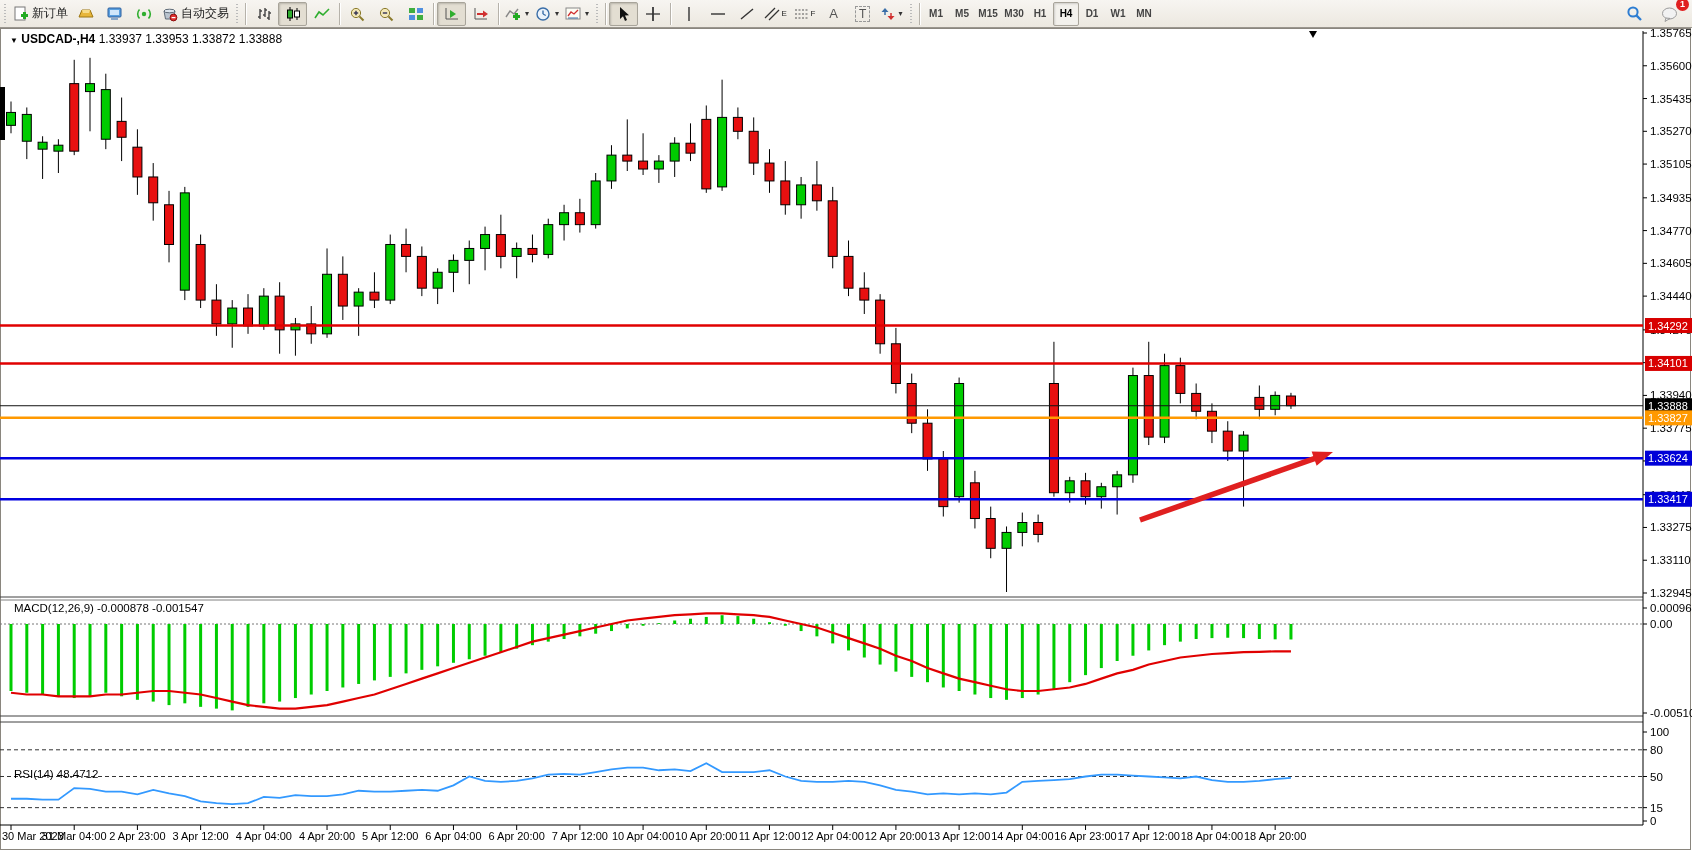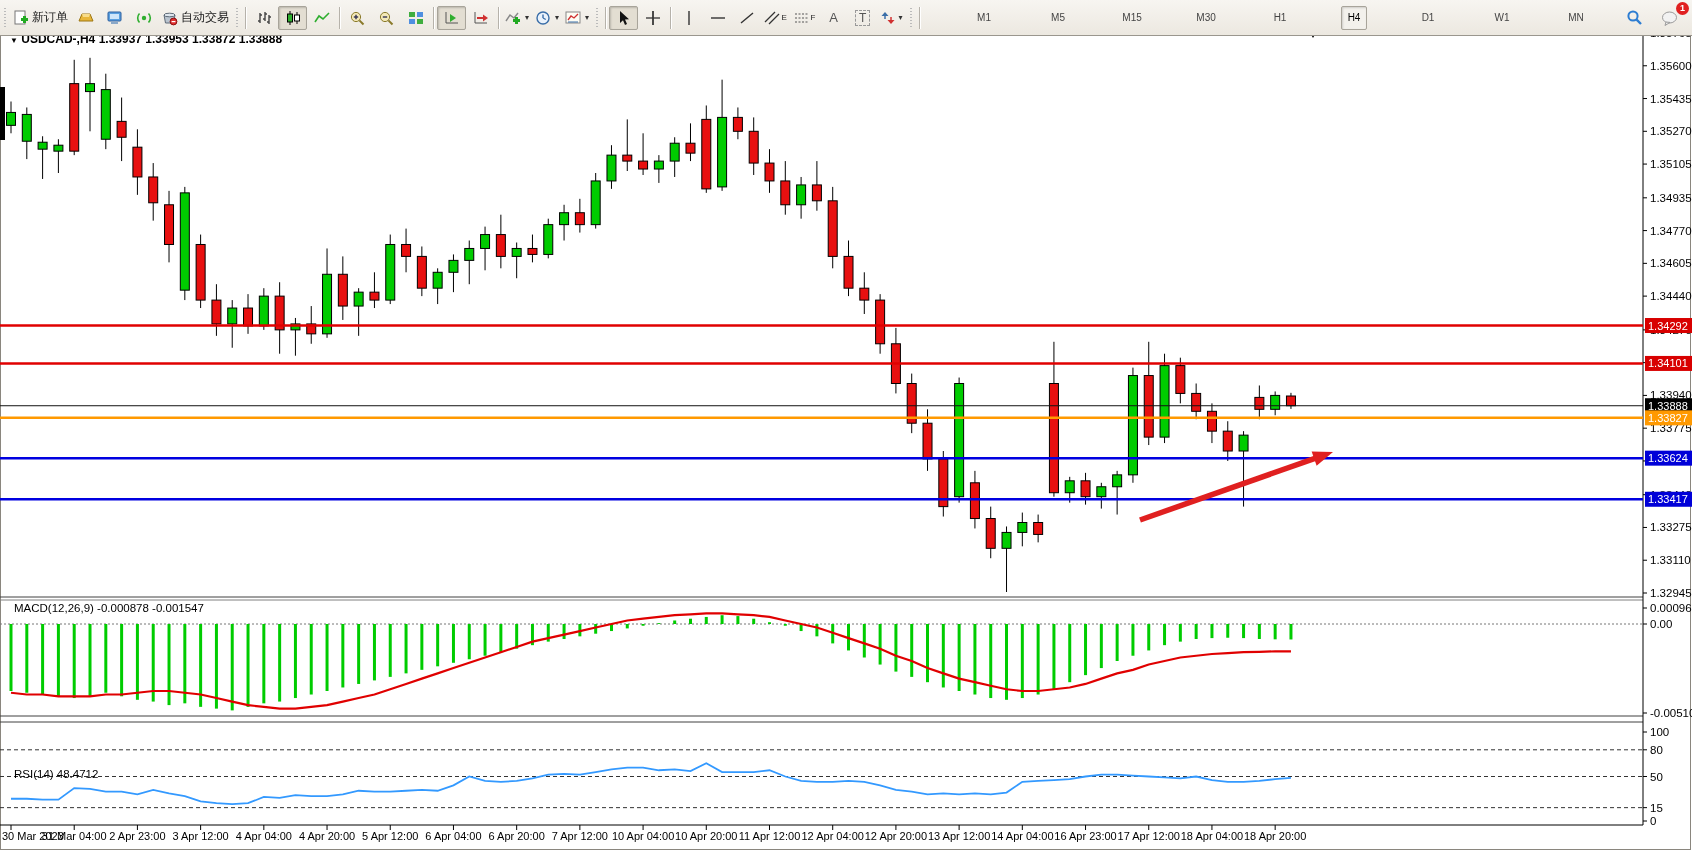--- a/index.html
+++ b/index.html
@@ -1,28 +1,28 @@
 <!DOCTYPE html>
 <html><head>
 <meta charset="utf-8">
 <style>
   html,body{margin:0;padding:0;background:#d4d0c8;font-family:"Liberation Sans",sans-serif;}
   #app{position:relative;width:1692px;height:851px;background:#ffffff;overflow:hidden;}
   
-  #toolbar{position:absolute;left:0;top:0;width:1692px;height:36px;background:linear-gradient(#f7f5f1,#ece8e0);
+  #toolbar{position:absolute;left:0;top:0;width:1692px;height:28px;background:linear-gradient(#f7f5f1,#ece8e0);
     border-bottom:1px solid #9a968e;display:flex;align-items:center;box-sizing:border-box;z-index:5;}
   .grip{width:6px;height:20px;margin:0 2px;background:repeating-linear-gradient(#bbb 0 1px,transparent 1px 3px);
     background-size:2px 100%;background-repeat:repeat-y;background-position:2px 0;}
   .sep{width:1px;height:22px;background:#b6b2aa;margin:0 3px;box-shadow:1px 0 0 #fff;}
   .tb-btn{height:22px;min-width:23px;display:flex;align-items:center;justify-content:center;padding:0 2px;
     border:1px solid transparent;border-radius:2px;cursor:default;color:#222;gap:3px;}
   .tb-btn.pressed{background:#e3ded2;border:1px solid #a8a49a;box-shadow:inset 1px 1px 2px rgba(0,0,0,.18);}
   .tb-label{font-size:12px;white-space:nowrap;}
-  .tf-btn{font-size:10px;font-weight:normal;color:#444;height:22px;min-width:24px;display:flex;align-items:center;
-    justify-content:center;border:1px solid transparent;border-radius:2px;margin-left:48px;}
+  .tf-btn{font-size:10px;font-weight:bold;color:#444;height:22px;min-width:24px;display:flex;align-items:center;
+    justify-content:center;border:1px solid transparent;border-radius:2px;}
   .tf-btn.pressed{background:#f3f1ec;border:1px solid #a8a49a;box-shadow:inset 1px 1px 2px rgba(0,0,0,.15);color:#000;}
   .caret{font-size:8px;color:#333;margin-left:1px;}
   #tb-right{margin-left:auto;display:flex;align-items:center;margin-right:8px;gap:6px;}
   .badge{position:absolute;right:-6px;top:-5px;background:#e02020;color:#fff;border-radius:50%;width:13px;height:13px;
     font-size:9px;font-weight:bold;display:flex;align-items:center;justify-content:center;}
   
   .ovl{position:absolute;font-size:12px;color:#000;z-index:4;white-space:nowrap;}
   #chart-title{left:10px;top:32px;}
   #macd-label{left:14px;top:602px;font-size:11.5px;text-align:right;}
   #rsi-label{left:14px;top:768px;font-size:11.5px;}
@@ -650,21 +650,21 @@
       <text x="1148.744" y="840" font-size="11" fill="#000" text-anchor="middle">17 Apr 12:00</text>
       <line x1="1211.952" y1="825" x2="1211.952" y2="830" stroke="#000"></line>
       <text x="1211.952" y="840" font-size="11" fill="#000" text-anchor="middle">18 Apr 04:00</text>
       <line x1="1275.1599999999999" y1="825" x2="1275.1599999999999" y2="830" stroke="#000"></line>
       <text x="1275.1599999999999" y="840" font-size="11" fill="#000" text-anchor="middle">18 Apr 20:00</text>
     </svg>
 
   <div class="ovl" id="chart-title">
     <span style="font-size:8px;">▼</span>
     <span style="font-weight:bold;">USDCAD-,H4</span>
-    <span style="font-weight:bold;">1.33937 1.33953 1.33872 1.33888</span>
+    <span style="font-weight:normal;">1.33937 1.33953 1.33872 1.33888</span>
   </div>
   <div class="ovl" id="macd-label">
     <span>MACD(12,26,9)</span>
     <span>-0.000878 -0.001547</span>
   </div>
   <div class="ovl" id="rsi-label">
     <span>RSI(14)</span>
     <span>48.4712</span>
   </div>
 </div>

